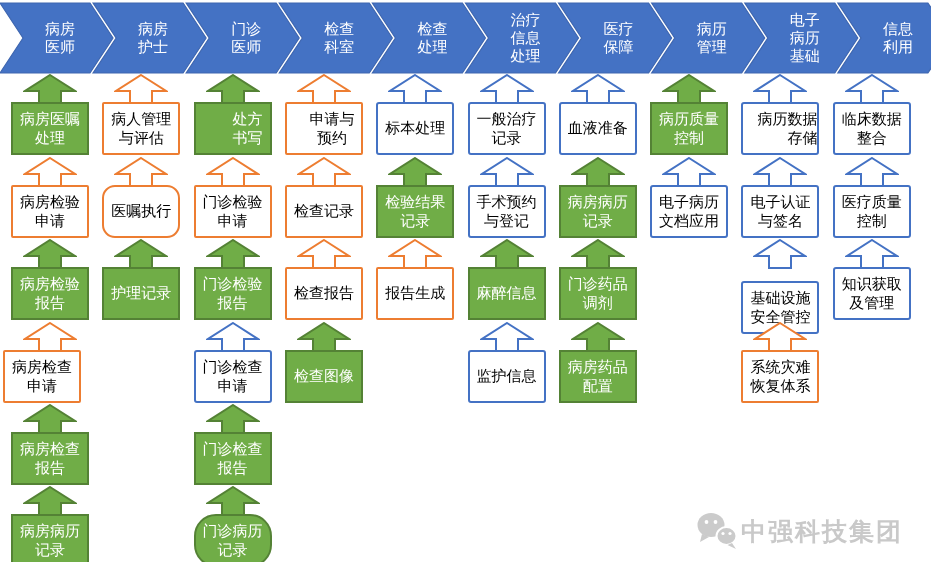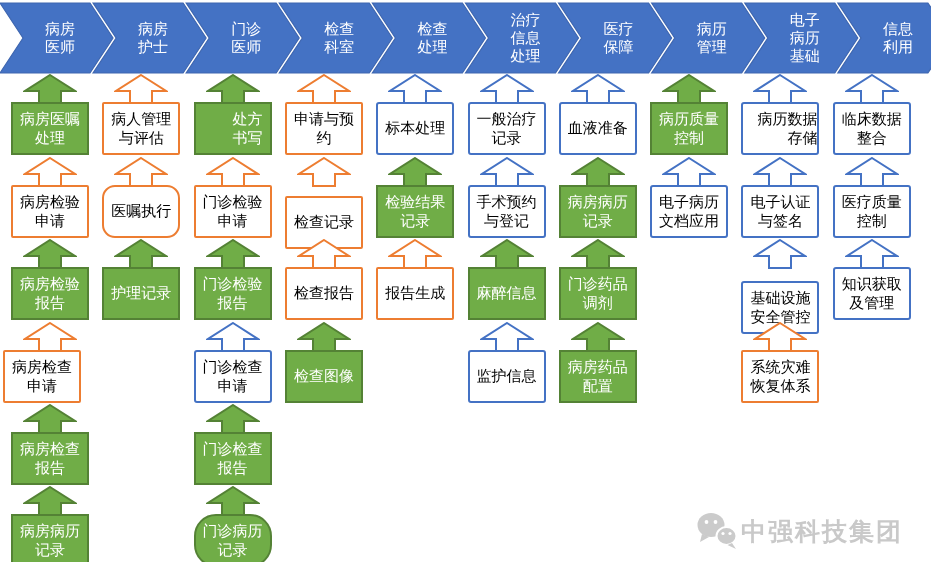--- a/index.html
+++ b/index.html
@@ -113,25 +113,25 @@
       <div class="flow-box green" style="left: 193.6px; top: 432px;">门诊检查报告</div>
       <svg class="up-arrow" width="54" height="30" viewBox="0 0 54 30" style="left: 205.6px; top: 486px;">
         <polygon points="27,1 52,17 38,17 38,29 16,29 16,17 2,17" fill="#70AD47" stroke="#548235" stroke-width="2"></polygon>
       </svg>
       <div class="flow-box green" style="left: 193.6px; top: 514px; border-radius: 22px;">门诊病历记录</div>
       <div class="stage-label" style="left: 297.3px;">检查
 科室</div>
       <svg class="up-arrow" width="54" height="30" viewBox="0 0 54 30" style="left: 296.9px; top: 74px;">
         <polygon points="27,1 52,17 38,17 38,29 16,29 16,17 2,17" fill="#ffffff" stroke="#ED7D31" stroke-width="2"></polygon>
       </svg>
-      <div class="flow-box orange" style="left: 284.9px; top: 102px;">申请与预约</div>
+      <div class="flow-box orange" style="left: 284.9px; top: 102px; padding-left: 16px;">申请与预约</div>
       <svg class="up-arrow" width="54" height="30" viewBox="0 0 54 30" style="left: 296.9px; top: 157px;">
         <polygon points="27,1 52,17 38,17 38,29 16,29 16,17 2,17" fill="#ffffff" stroke="#ED7D31" stroke-width="2"></polygon>
       </svg>
-      <div class="flow-box orange" style="left: 284.9px; top: 196px;">检查记录</div>
+      <div class="flow-box orange" style="left: 284.9px; top: 185px;">检查记录</div>
       <svg class="up-arrow" width="54" height="30" viewBox="0 0 54 30" style="left: 296.9px; top: 239px;">
         <polygon points="27,1 52,17 38,17 38,29 16,29 16,17 2,17" fill="#ffffff" stroke="#ED7D31" stroke-width="2"></polygon>
       </svg>
       <div class="flow-box orange" style="left: 284.9px; top: 267px;">检查报告</div>
       <svg class="up-arrow" width="54" height="30" viewBox="0 0 54 30" style="left: 296.9px; top: 322px;">
         <polygon points="27,1 52,17 38,17 38,29 16,29 16,17 2,17" fill="#70AD47" stroke="#548235" stroke-width="2"></polygon>
       </svg>
       <div class="flow-box green" style="left: 284.9px; top: 350px;">检查图像</div>
       <div class="stage-label" style="left: 390.4px;">检查
 处理</div>

